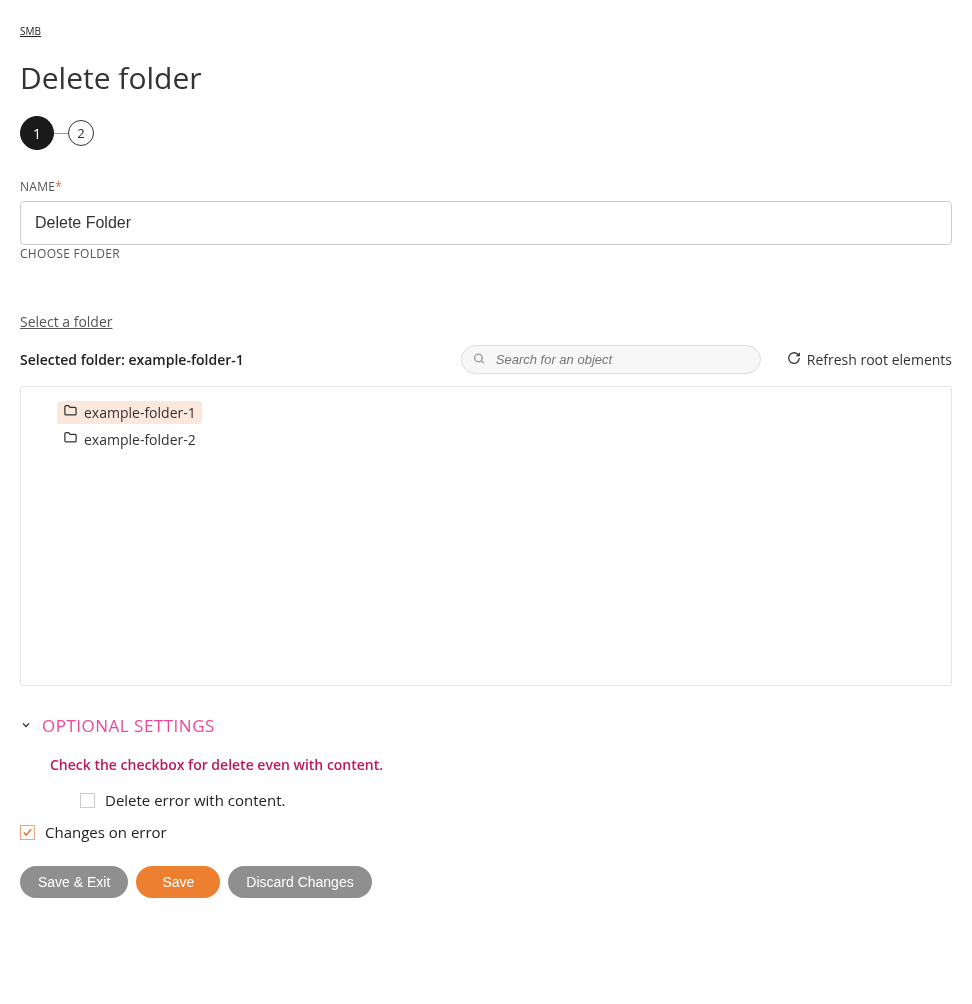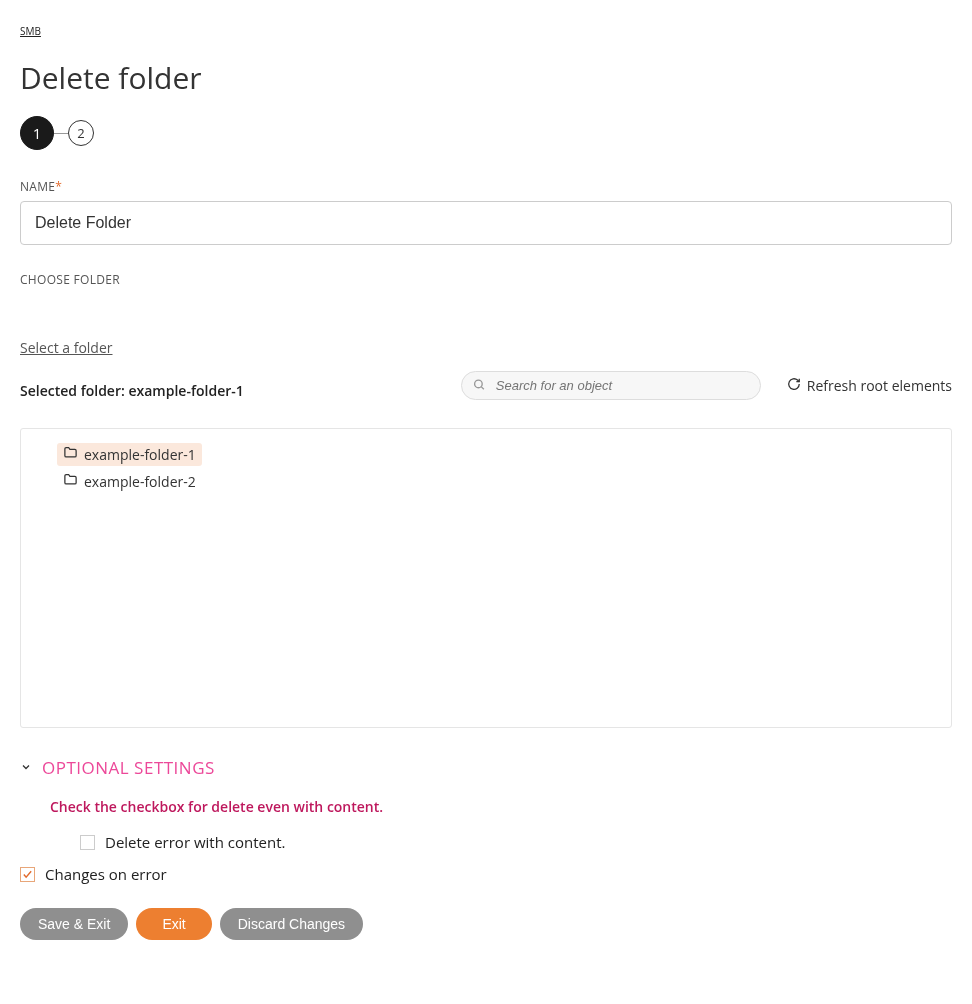--- a/index.html
+++ b/index.html
@@ -18,30 +18,30 @@
   .step { width: 34px; height: 34px; border-radius: 50%; display: flex; align-items: center; justify-content: center; font-size: 15px; }
   .step.active { background: #1a1a1a; color: #fff; border: 1px solid #1a1a1a; }
   .step.inactive { background: #fff; color: #333; border: 1px solid #333; width: 26px; height: 26px; font-size: 13px; }
   .step-connector { width: 14px; height: 1px; background: #999; }
 
   .field-label { font-size: 12px; color: #555; letter-spacing: 0.3px; text-transform: uppercase; margin-bottom: 6px; display: block; }
   .req { color: #e26a2c; }
   .text-input {
     width: 100%; padding: 12px 14px; font-size: 16px; border: 1px solid #ccc; border-radius: 4px; color: #333;
   }
-  .section-gap { margin-top: 26px; }
+  .section-gap { }
 
   .radio-row { display: flex; gap: 160px; margin-top: 8px; }
   .radio-item { display: flex; align-items: center; gap: 8px; font-size: 12px; color: #555; letter-spacing: 0.3px; cursor: pointer; }
   .radio-outer { width: 16px; height: 16px; border-radius: 50%; border: 1px solid #bbb; display: flex; align-items: center; justify-content: center; }
   .radio-outer.selected { border-color: #e26a2c; }
   .radio-inner { width: 8px; height: 8px; border-radius: 50%; background: #e26a2c; }
 
   .subheading { font-size: 14px; color: #555; margin-top: 50px; margin-bottom: 14px; text-decoration: underline; }
-  .toolbar-row { display: flex; align-items: flex-end; justify-content: space-between; margin-bottom: 28px; }
+  .toolbar-row { display: flex; align-items: center; justify-content: space-between; margin-bottom: 12px; }
   .selected-row { font-size: 14px; color: #222; }
   .selected-row b { font-weight: 600; }
 
   .right-tools { display: flex; align-items: center; gap: 26px; }
   .search-wrap { position: relative; }
   .search-input {
     width: 300px; padding: 6px 12px 6px 34px; border: 1px solid #ddd; border-radius: 16px;
     background: #f7f7f7; font-size: 13px; font-style: italic; color: #888;
   }
   .search-icon { position: absolute; left: 12px; top: 50%; transform: translateY(-50%); }
@@ -170,18 +170,18 @@
   <span class="checkbox checked">
     <svg width="11" height="11" viewBox="0 0 24 24" fill="none" stroke="#e26a2c" stroke-width="3">
         <polyline points="4 12 9 18 20 5"></polyline>
       </svg>
   </span>
   <span>Changes on error</span>
 </div>
 
 <div class="button-row">
   <button class="btn gray">Save &amp; Exit</button>
-  <button class="btn orange">Exit</button>
+  <button class="btn orange">Save</button>
   <button class="btn gray">Discard Changes</button>
 </div>
 
 
 
 
 </body></html>

